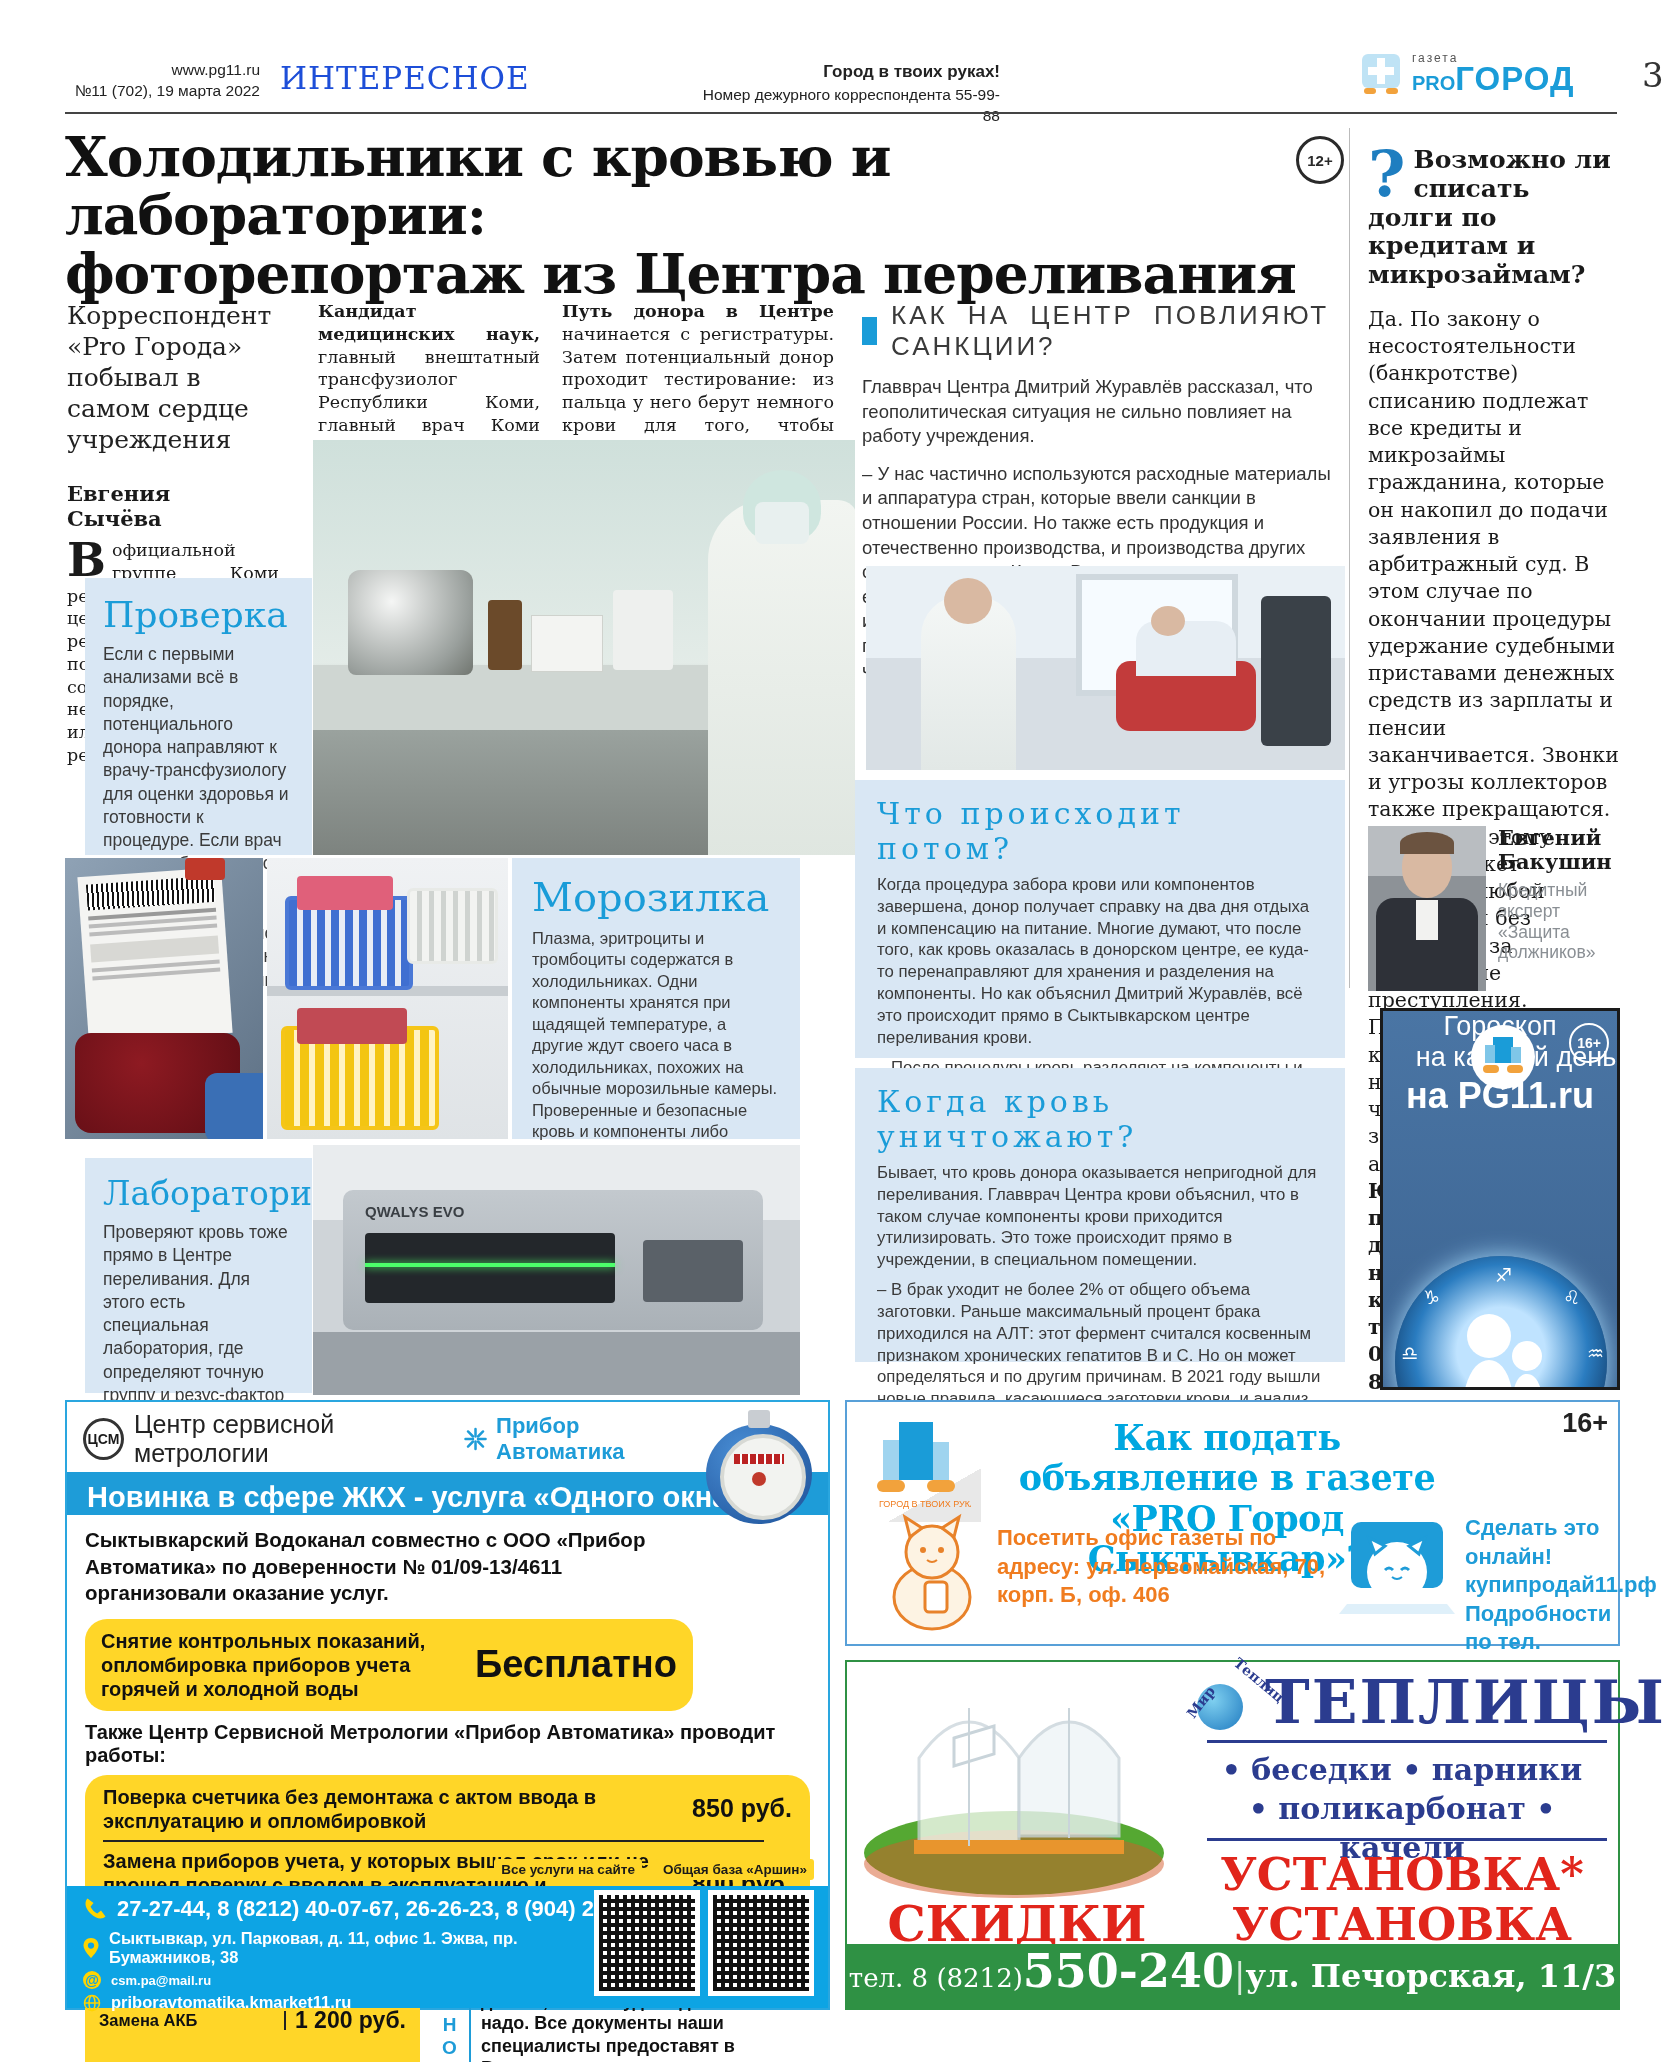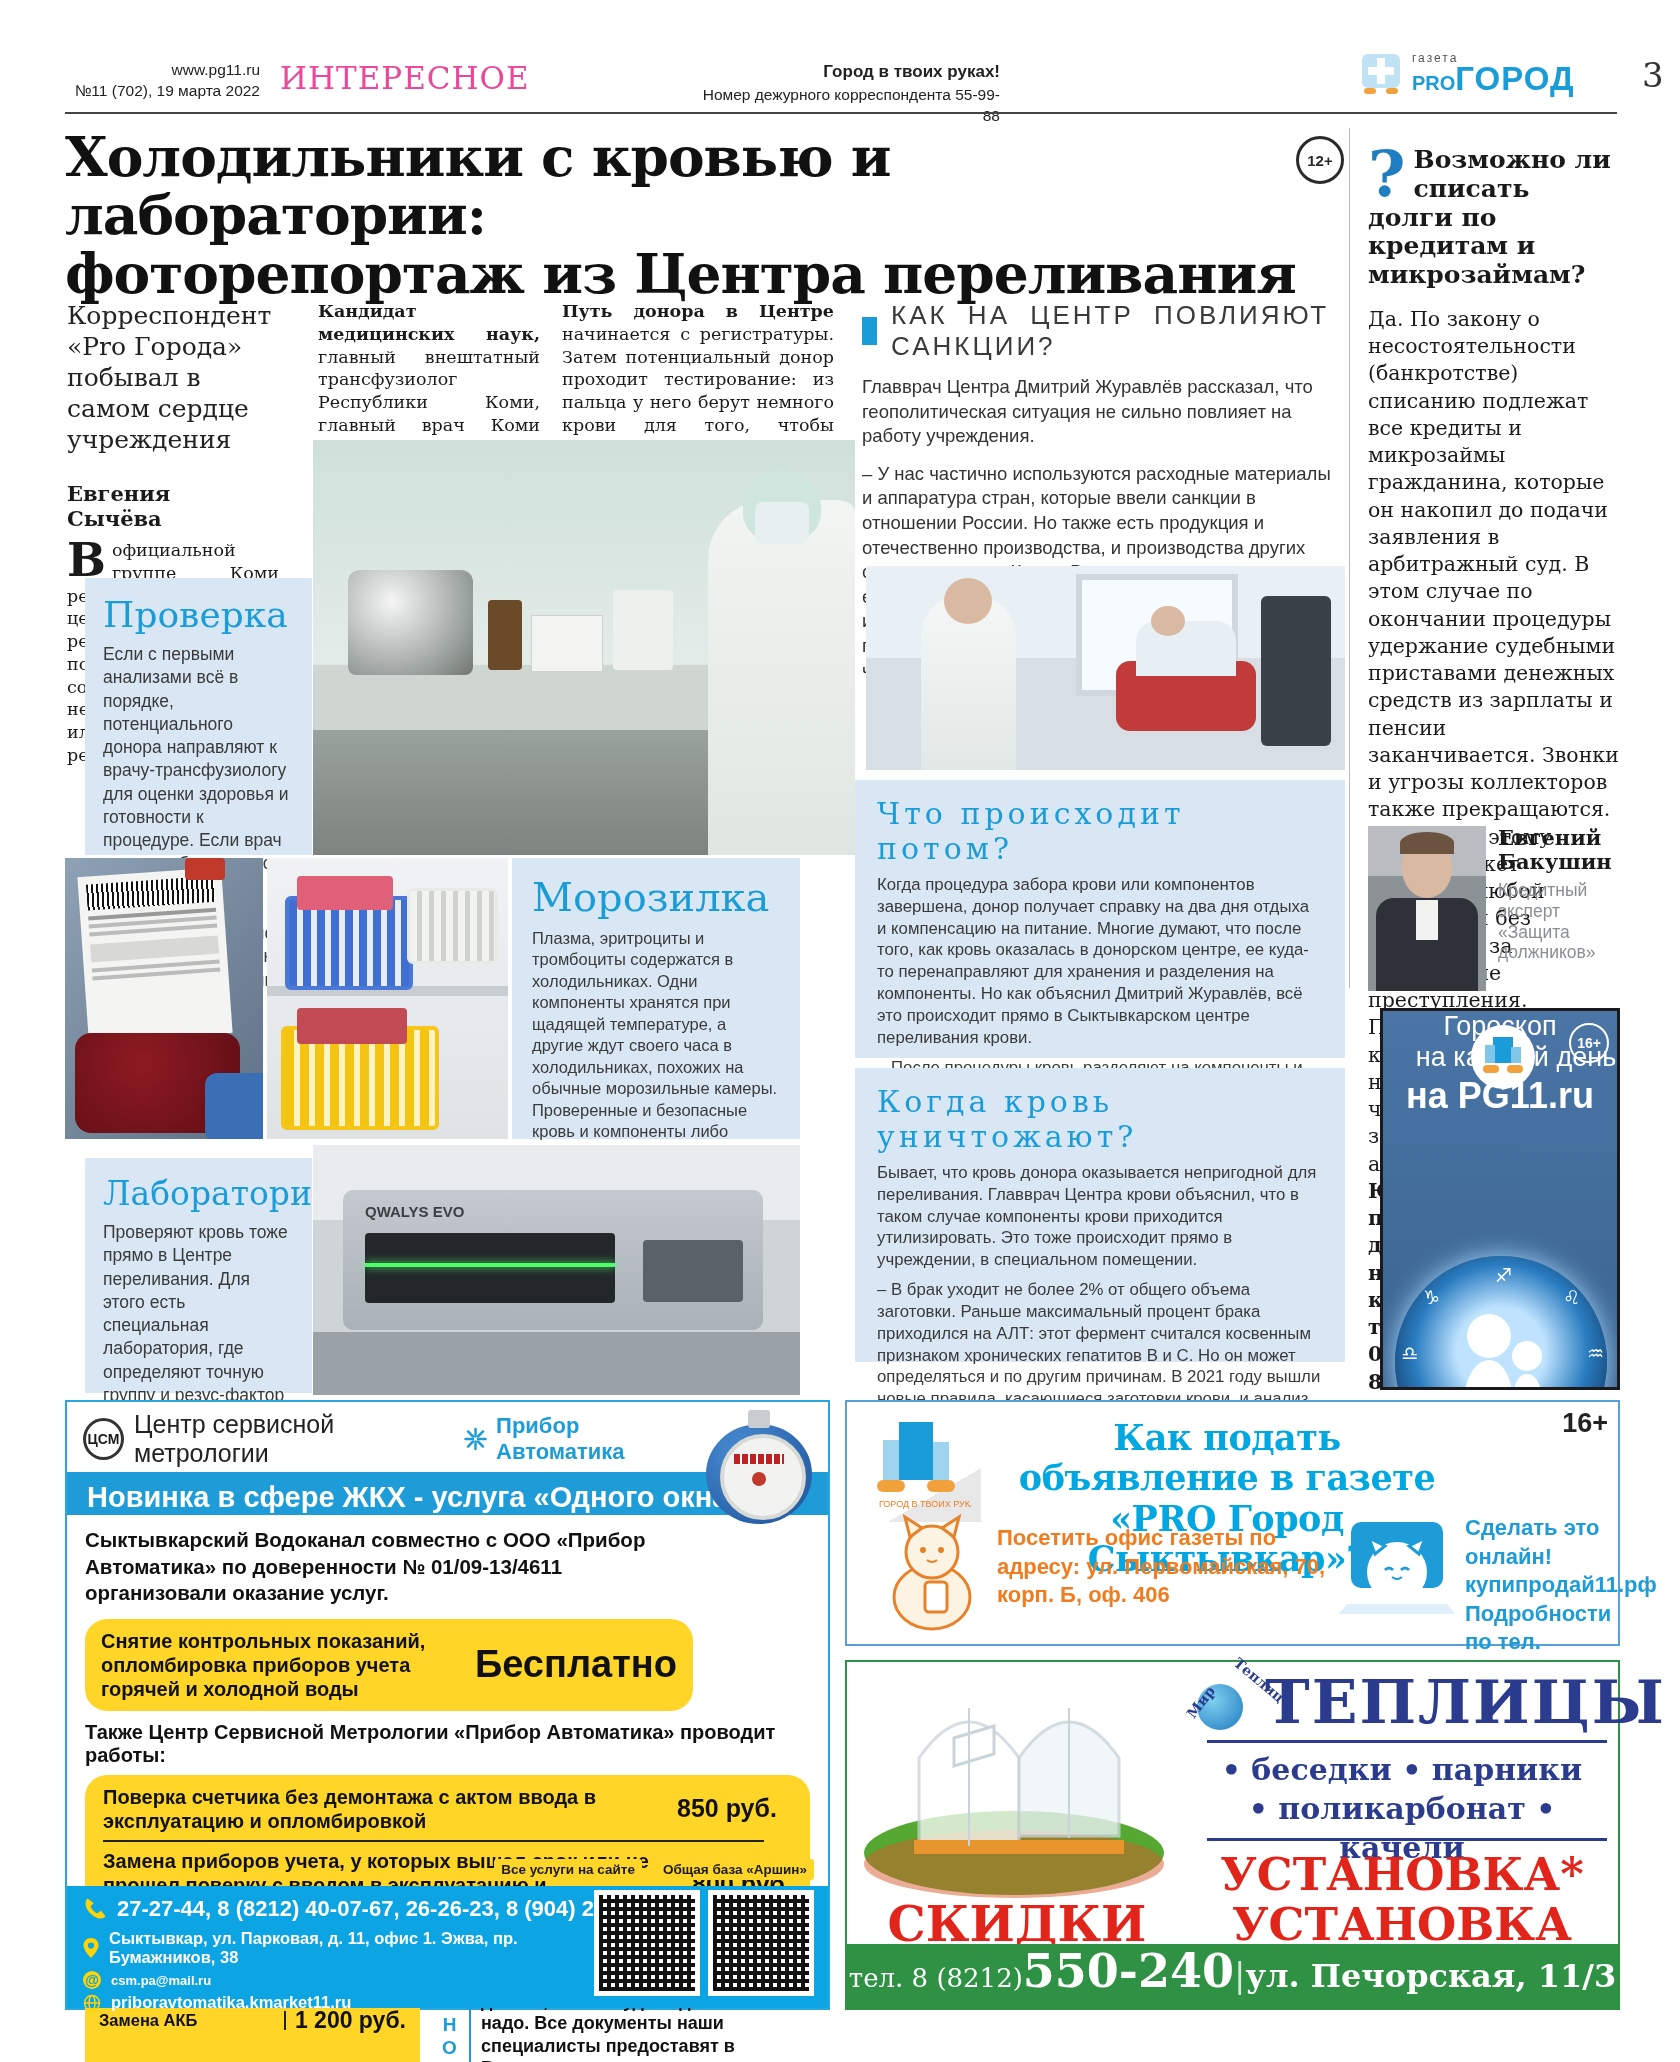--- a/index.html
+++ b/index.html
@@ -4,21 +4,21 @@
 <style>
   html,body{margin:0;padding:0;background:#888;}
   .page{position:relative;width:1680px;height:2062px;background:#fff;overflow:hidden;
         font-family:"DejaVu Serif",serif;color:#1a1a1a;}
   .abs{position:absolute;}
   .sans{font-family:"Liberation Sans",sans-serif;}
   .serif{font-family:"DejaVu Serif",serif;}
   .just{text-align:justify;}
   
   .hdr-small{font-family:"Liberation Sans",sans-serif;font-size:15.5px;line-height:1.35;color:#222;text-align:right;}
-  .section-title{font-size:31px;color:#ec4899;letter-spacing:1px;}
+  .section-title{font-size:31px;color:#1d4ed8;letter-spacing:1px;}
   .hdr-right{font-family:"Liberation Sans",sans-serif;font-size:15.5px;line-height:1.4;color:#222;text-align:right;}
   .hdr-right b{font-size:17px;}
   .masthead{display:flex;align-items:center;gap:8px;justify-content:space-between;}
   .logo-txt{line-height:.9;color:#1a9cd8;font-family:"Liberation Sans",sans-serif;}
   .logo-gazeta{font-size:12px;color:#555;letter-spacing:2px;}
   .logo-pro{font-weight:bold;font-size:20px;}
   .logo-gorod{font-weight:bold;font-size:33px;letter-spacing:1px;}
   .pagenum{font-size:34px;color:#333;}
   .rule{background:#444;height:2px;}
   
@@ -306,21 +306,21 @@
     </div>
     <div class="met-bold" style="font-size:20.5px;line-height:1.3;margin:12px 18px 0;width:610px;">Сыктывкарский Водоканал совместно с ООО «Прибор Автоматика» по доверенности № 01/09-13/4611 организовали оказание услуг.</div>
     <div class="ybox" style="margin:12px 18px 0;width:608px;display:flex;align-items:center;box-sizing:border-box;padding:10px 16px;">
       <div class="met-bold" style="font-size:20px;line-height:1.2;width:400px;">Снятие контрольных показаний, опломбировка приборов учета горячей и холодной воды</div>
       <div class="met-bold" style="font-size:38px;flex:1;text-align:center;">Бесплатно</div>
     </div>
     <div class="met-bold" style="font-size:20px;margin:10px 18px 0;">Также Центр Сервисной Метрологии «Прибор Автоматика» проводит работы:</div>
     <div class="ybox" style="margin:8px 18px 0;width:725px;box-sizing:border-box;padding:10px 18px;">
       <div style="display:flex;align-items:center;">
         <div class="met-bold" style="font-size:20px;line-height:1.2;flex:1;">Поверка счетчика без демонтажа с актом ввода в эксплуатацию и опломбировкой</div>
-        <div class="met-bold" style="font-size:25px;width:115px;text-align:left;">850 руб.</div>
+        <div class="met-bold" style="font-size:25px;width:115px;text-align:right;">850 руб.</div>
       </div>
       <div style="height:2px;background:#222;margin:7px 0;width:96%;"></div>
       <div style="display:flex;align-items:center;">
         <div class="met-bold" style="font-size:20px;line-height:1.2;flex:1;">Замена приборов учета, у которых вышел срок или не прошел поверку с вводом в эксплуатацию и опломбировкой.</div>
         <div class="met-bold" style="font-size:25px;width:115px;text-align:right;">800 руб.</div>
       </div>
     </div>
     <div style="display:flex;gap:20px;margin:14px 18px 0;">
       <div class="ybox" style="width:335px;box-sizing:border-box;padding:10px 14px;border-radius:18px;">
         <div style="display:flex;align-items:center;">

